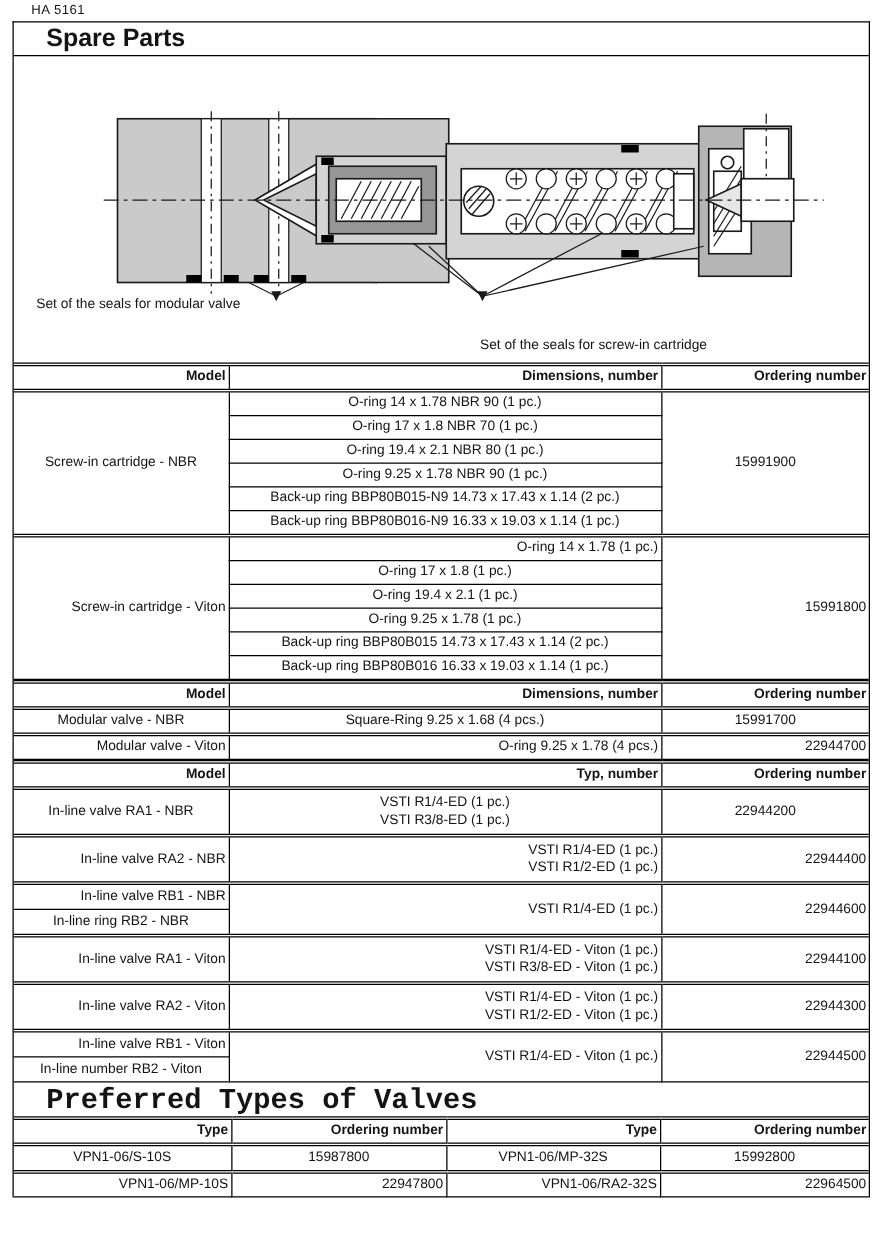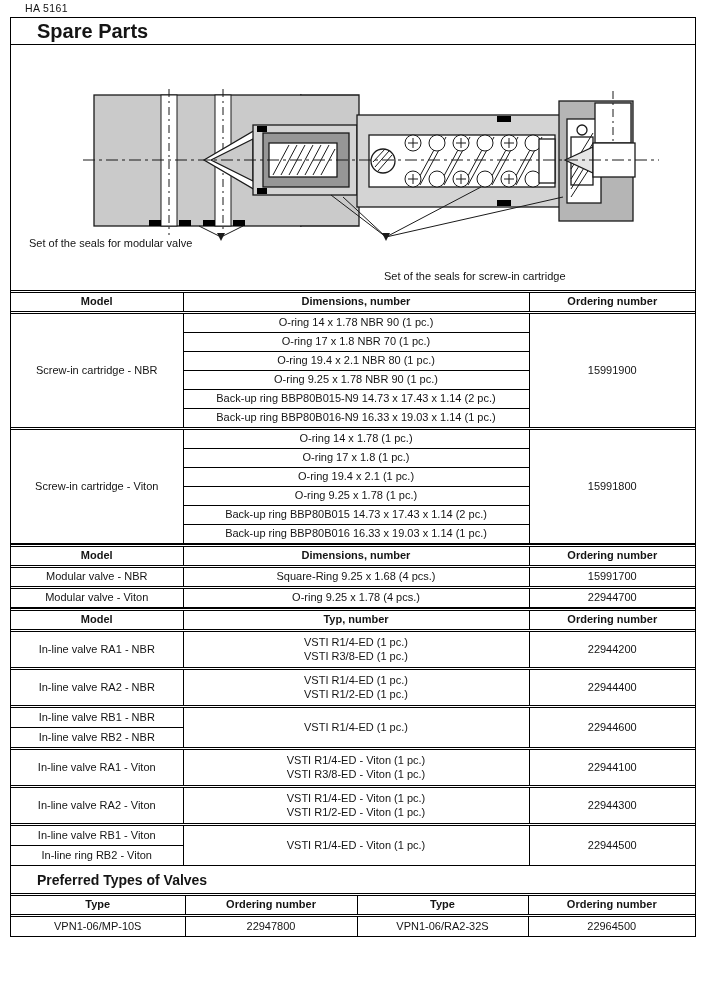--- a/index.html
+++ b/index.html
@@ -1,30 +1,30 @@
 <!DOCTYPE html>
 <html><head>
 <meta charset="utf-8">
 <style>
   html,body{margin:0;padding:0;background:#fff;}
   body{width:707px;height:991px;position:relative;font-family:"Liberation Sans","DejaVu Sans",sans-serif;color:#141414;}
   .doc-code{position:absolute;left:13px;top:2px;font-size:10.5px;letter-spacing:.4px;margin-left:12px;}
   .frame{position:absolute;left:10px;top:17px;width:684px;border:1.6px solid #000;border-bottom:none;}
   .titlebar{height:26px;border-bottom:1.6px solid #000;display:flex;align-items:center;padding-left:26px;font-size:20px;font-weight:bold;}
-  .titlebar.big{height:27px;font-size:14px;border-bottom:none;}
+  .titlebar.big{height:27px;font-size:23px;border-bottom:none;font-family:Liberation Mono, monospace;}
   .drawing{position:relative;height:245px;overflow:hidden;}
   .dlabel{position:absolute;font-size:11px;white-space:nowrap;}
   .dlabel.l1{left:18px;top:192px;}
   .dlabel.l2{left:373px;top:180px;margin-top:45px;}
   table{width:100%;border-collapse:collapse;table-layout:fixed;font-size:11px;}
   td,th{border:1.5px solid #000;text-align:center;vertical-align:middle;padding:1px 2px;height:16px;line-height:1.25;font-weight:normal;overflow:hidden;}
   th{font-weight:bold;}
   tr>*:first-child{border-left:none;}
   tr>*:last-child{border-right:none;}
-  .dt{border-top:3px double #000;}
+  .dt{border-top:3px double #000;text-align:right;}
   .db{border-bottom:3px double #000;}
   .h2row td{height:33px;}
   .rbrow td{height:17px;}
   .t4 td,.t4 th{height:16.4px;}
   svg{display:block;}
 </style>
 </head>
 <body>
 
 <div class="doc-code">HA 5161</div>
@@ -269,21 +269,21 @@
         <div>VSTI R1/2-ED (1 pc.)</div>
       </td>
       <td class="dt">22944400</td>
     </tr>
     <tr class="rbrow">
       <td class="dt">In-line valve RB1 - NBR</td>
       <td rowspan="2" class="dt">VSTI R1/4-ED (1 pc.)</td>
       <td rowspan="2" class="dt">22944600</td>
     </tr>
     <tr class="rbrow">
-      <td>In-line valve RB2 - NBR</td>
+      <td>In-line ring RB2 - NBR</td>
     </tr>
     <tr class="h2row">
       <td class="dt">In-line valve RA1 - Viton</td>
       <td class="dt">
         <div>VSTI R1/4-ED - Viton (1 pc.)</div>
         <div>VSTI R3/8-ED - Viton (1 pc.)</div>
       </td>
       <td class="dt">22944100</td>
     </tr>
     <tr class="h2row">
@@ -293,21 +293,21 @@
         <div>VSTI R1/2-ED - Viton (1 pc.)</div>
       </td>
       <td class="dt">22944300</td>
     </tr>
     <tr class="rbrow">
       <td class="dt">In-line valve RB1 - Viton</td>
       <td rowspan="2" class="dt">VSTI R1/4-ED - Viton (1 pc.)</td>
       <td rowspan="2" class="dt">22944500</td>
     </tr>
     <tr class="rbrow">
-      <td>In-line ring RB2 - Viton</td>
+      <td>In-line number RB2 - Viton</td>
     </tr>
   </tbody>
     </table>
 
   <div class="titlebar big">Preferred Types of Valves</div>
 
   <table class="t4">
     <colgroup>
         <col style="width:174px">
         <col style="width:172px">
@@ -315,20 +315,26 @@
         <col>
       </colgroup>
     <tbody>
         <tr>
       <th class="dt db">Type</th>
       <th class="dt db">Ordering number</th>
       <th class="dt db">Type</th>
       <th class="dt db">Ordering number</th>
     </tr>
     <tr>
+      <td>VPN1-06/S-10S</td>
+      <td>15987800</td>
+      <td>VPN1-06/MP-32S</td>
+      <td>15992800</td>
+    </tr>
+    <tr>
       <td class="dt">VPN1-06/MP-10S</td>
       <td class="dt">22947800</td>
       <td class="dt">VPN1-06/RA2-32S</td>
       <td class="dt">22964500</td>
     </tr>
 
   </tbody>
     </table>
 
 </div>

